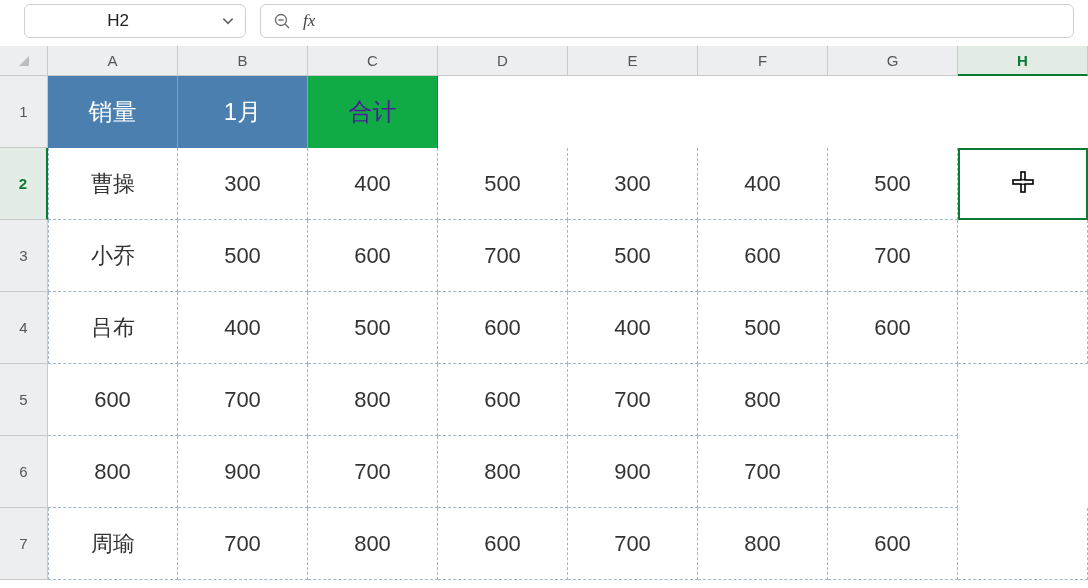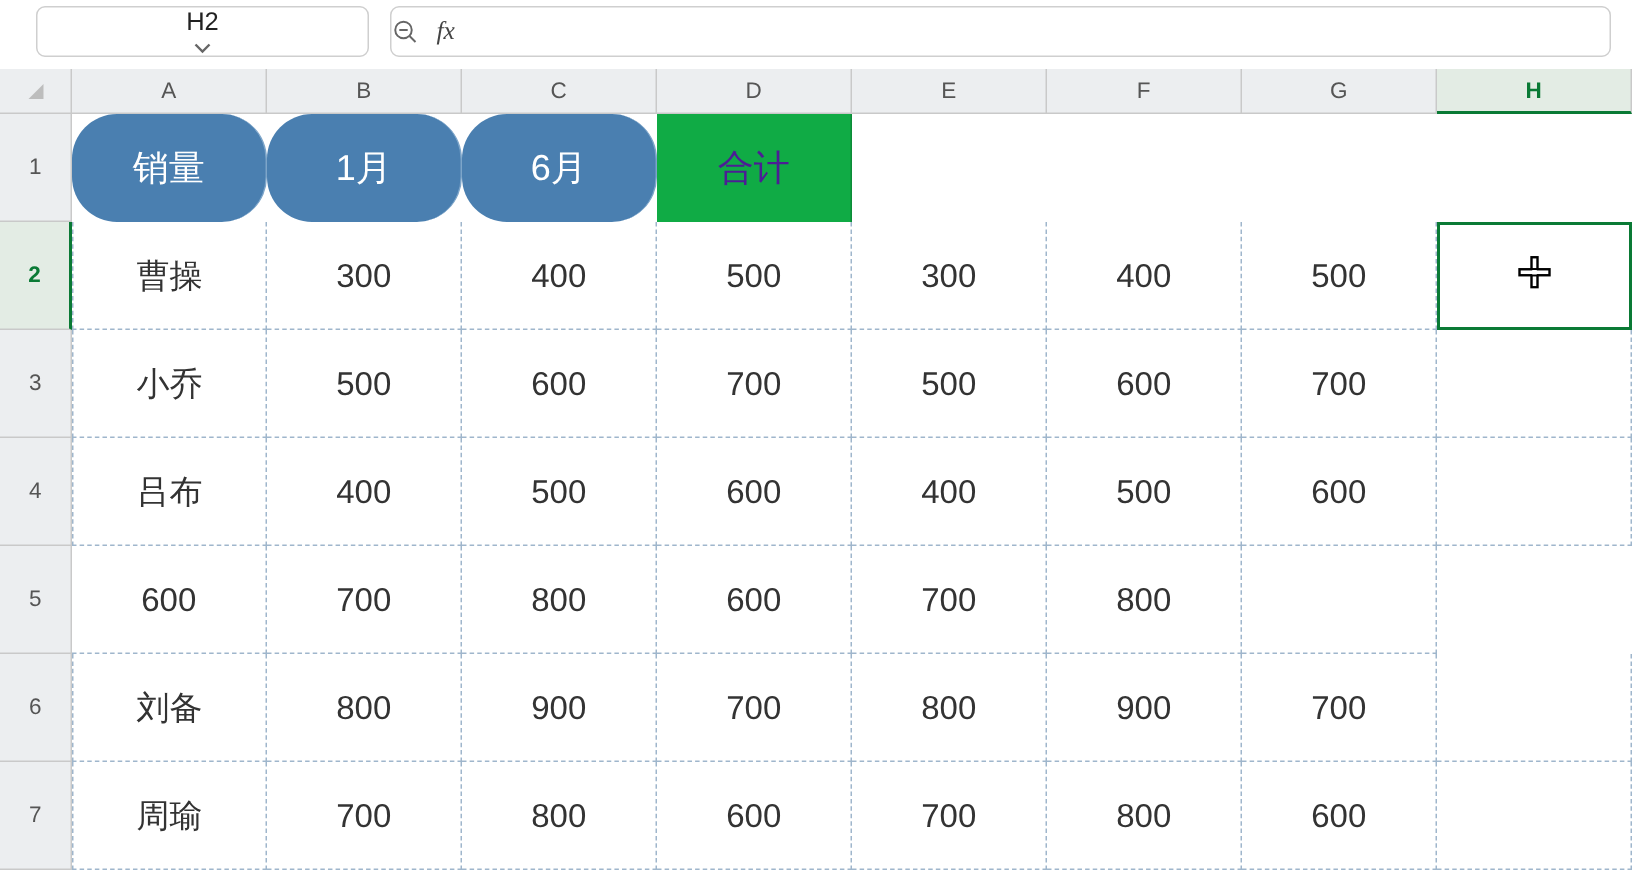--- a/index.html
+++ b/index.html
@@ -20,21 +20,20 @@
       height: 46px;
     }
     .namebox {
       width: 222px;
       height: 34px;
       border: 1px solid #cfcfcf;
       border-radius: 6px;
       display: flex;
       align-items: center;
       background: #fff;
-      flex-direction: column;
     }
     .namebox .val {
       flex: 1;
       text-align: center;
       font-size: 17px;
       color: #222;
     }
     .namebox .chev {
       width: 34px;
       display: flex;
@@ -42,20 +41,21 @@
       justify-content: center;
       color: #555;
     }
     .fxbox {
       flex: 1;
       height: 34px;
       border: 1px solid #cfcfcf;
       border-radius: 6px;
       display: flex;
       align-items: center;
+      padding-left: 12px;
       gap: 12px;
     }
     .fxbox .zoom-icon { color: #555; display:flex; }
     .fxbox .fx { font-style: italic; font-size: 17px; color: #444; font-family: "Times New Roman", serif; }
     .fxbox .formula-input { flex:1; height:100%; font-size:15px; color:#222; }
 
     
     .sheet {
       position: relative;
     }
@@ -124,21 +124,20 @@
     }
     .row.h1 .cell, .row.h1 .row-head { height: 72px; }
     .row.data .cell, .row.data .row-head { height: 72px; }
     
     
     .hdr {
       background: #4a7fb0;
       color: #fff;
       font-size: 24px;
       border-right: 1px solid #7da5c9;
-      border-radius: 30px;
     }
     .hdr-total {
       background: #10ab45;
       color: #4c1d95;
       font-size: 24px;
       border-right: 1px solid #0d8b38;
     }
     
     .row.data .cell {
       border-right: 1.5px dashed #9fb6cc;
@@ -212,21 +211,20 @@
     <div class="col-head">E</div>
     <div class="col-head">F</div>
     <div class="col-head">G</div>
     <div class="col-head sel">H</div>
   </div>
 
   <div class="row h1">
     <div class="row-head">1</div>
     <div class="cell hdr colA">销量</div>
     <div class="cell hdr">1月</div>
-    <div class="cell hdr">6月</div>
     <div class="cell hdr-total colH">合计</div>
   </div>
 
   <div class="row data">
     <div class="row-head sel">2</div>
     <div class="cell colA">曹操</div>
     <div class="cell">300</div>
     <div class="cell">400</div>
     <div class="cell">500</div>
     <div class="cell">300</div>
@@ -265,21 +263,20 @@
     <div class="cell">700</div>
     <div class="cell">800</div>
     <div class="cell">600</div>
     <div class="cell">700</div>
     <div class="cell">800</div>
     <div class="cell colH"></div>
   </div>
 
   <div class="row data">
     <div class="row-head">6</div>
-    <div class="cell colA">刘备</div>
     <div class="cell">800</div>
     <div class="cell">900</div>
     <div class="cell">700</div>
     <div class="cell">800</div>
     <div class="cell">900</div>
     <div class="cell">700</div>
     <div class="cell colH"></div>
   </div>
 
   <div class="row data">

